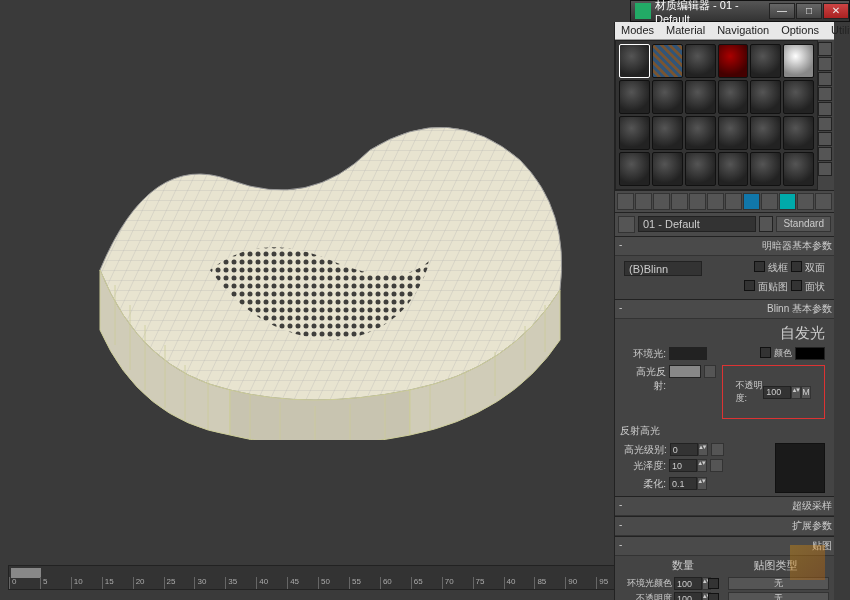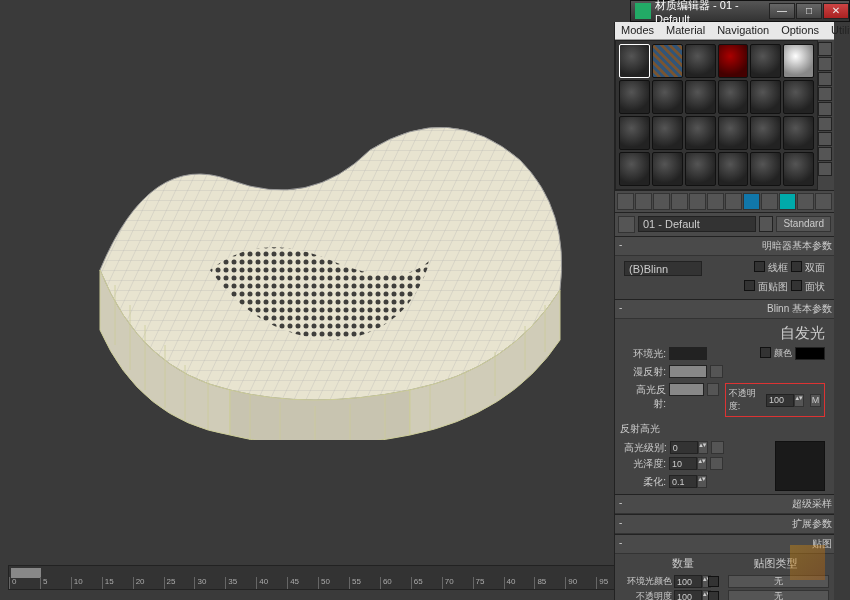--- a/index.html
+++ b/index.html
@@ -43,21 +43,21 @@
 .params{padding:3px 5px;background:#444}
 .lbl{font-size:10px;text-align:right;min-width:42px}
 .swatch{width:38px;height:13px;border:1px solid #222}
 .swatch.dark{background:#222}
 .swatch.gray{background:#888}
 .swatch.black{background:#000}
 .check{width:11px;height:11px;background:#333;border:1px solid #111}
 .spinner{display:flex}
 .spinner input{width:28px;height:13px;background:#333;border:1px solid #222;color:#ccc;font-size:9px;padding:0 2px}
 .spinner .sp{width:10px;height:13px;background:#555;border:1px solid #333;font-size:7px;line-height:5px;text-align:center}
-.hlrect{border:1px solid #d33;padding:3px;display:flex;align-items:center;gap:6px}
+.hlrect{border:1px solid #d33;padding:13px;display:flex;align-items:center;gap:0}
 .mbtn{width:13px;height:13px;background:#555;border:1px solid #333;font-size:9px;text-align:center;line-height:11px}
 .preview{width:50px;height:50px;background:#1a1a1a;border:1px solid #111;margin-left:auto}
 .mapgrid{display:grid;grid-template-columns:52px 32px 18px 1fr;gap:2px;padding:2px 5px;align-items:center}
 .mapgrid .lbl{font-size:9px}
 .maphdr{display:grid;grid-template-columns:52px 32px 18px 1fr;padding:2px 5px;font-size:9px}
 .nonebtn{height:13px;background:#555;border:1px solid #333;text-align:center;font-size:9px;line-height:11px}
 .logo{position:absolute;right:10px;bottom:10px;width:50px;height:45px;opacity:.35}
 .logo .cube{width:35px;height:35px;background:linear-gradient(135deg,#e90,#c60)}
 </style>
 </head>
@@ -241,25 +241,20 @@
         </div>
       <div class="row">
         <span class="lbl">环境光:</span>
         <div class="swatch dark"></div>
         <div style="flex:1"></div>
         <div class="check"></div>
         <span style="font-size:9px">颜色</span>
         <div class="swatch black" style="width:30px"></div>
       </div>
       <div class="row">
-        <span class="lbl">漫反射:</span>
-        <div class="swatch gray"></div>
-        <div class="mbtn"></div>
-      </div>
-      <div class="row">
         <span class="lbl">高光反射:</span>
         <div class="swatch gray"></div>
         <div class="mbtn"></div>
         <div style="flex:1"></div>
         <div class="hlrect">
           <span style="font-size:9px">不透明度:</span>
           <div class="spinner">
               <input value="100" style="">
               <div class="sp">▴▾</div>
             </div>

